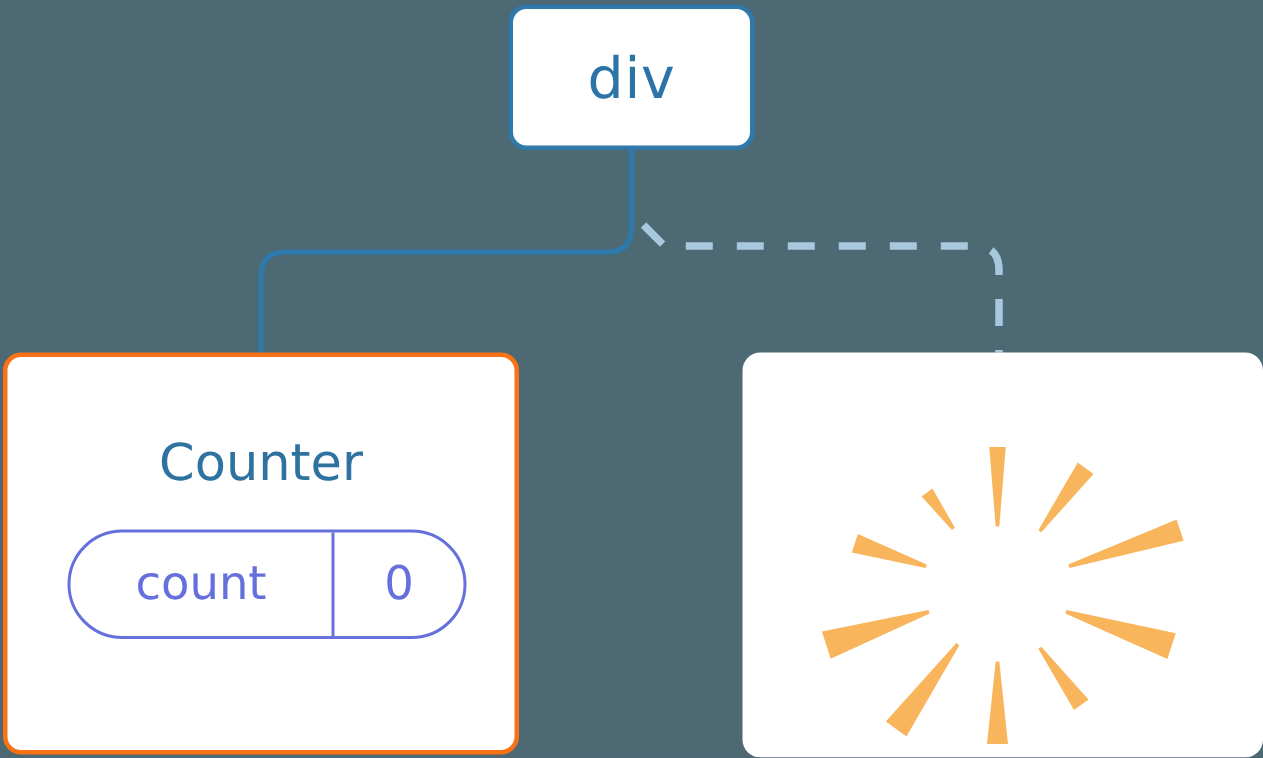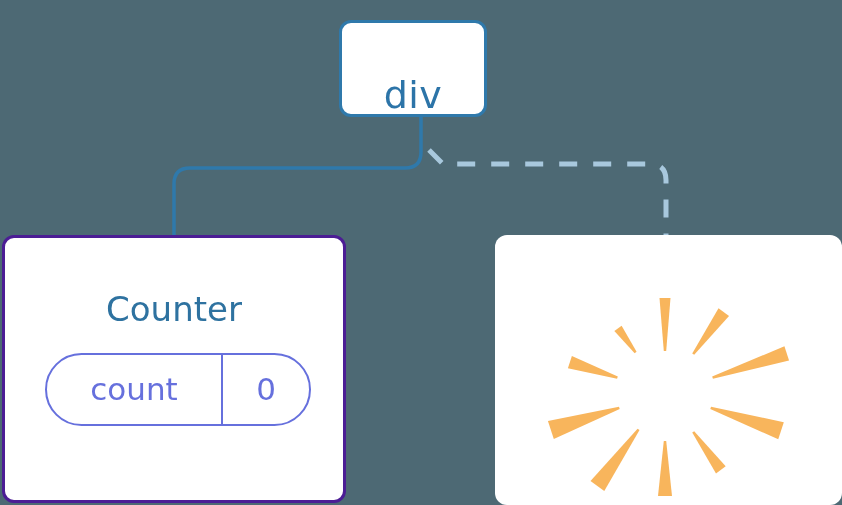--- a/index.html
+++ b/index.html
@@ -27,42 +27,42 @@
   }
 
   
   .node {
     position: absolute;
     background: #ffffff;
     box-sizing: border-box;
   }
   .node-div {
     left: 339px;
-    top: 20px;
-    width: 148px;
+    top: 3px;
+    width: 164px;
     height: 97px;
     border: 3px solid #2f79ab;
     border-radius: 12px;
     display: flex;
-    align-items: flex-end;
+    align-items: center;
     justify-content: center;
   }
   .node-label-div {
     color: #2c74a8;
     font-size: 38px;
     line-height: 1;
     letter-spacing: .5px;
   }
 
   .node-counter {
     left: 2px;
     top: 235px;
     width: 344px;
     height: 268px;
-    border: 3px solid #4c1d95;
+    border: 3px solid #f97316;
     border-radius: 12px;
   }
   .node-counter-title {
     position: absolute;
     left: 0;
     right: 0;
     top: 54px;
     text-align: center;
     color: #2e72a0;
     font-size: 34px;

